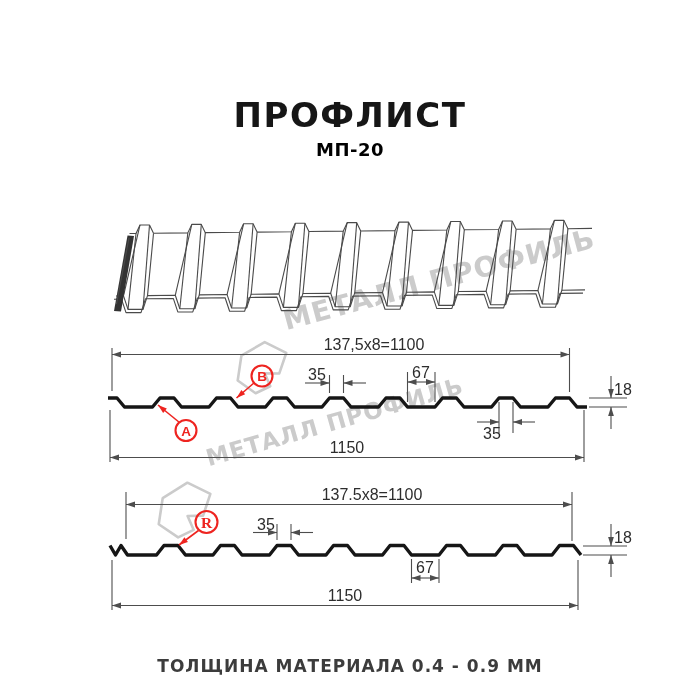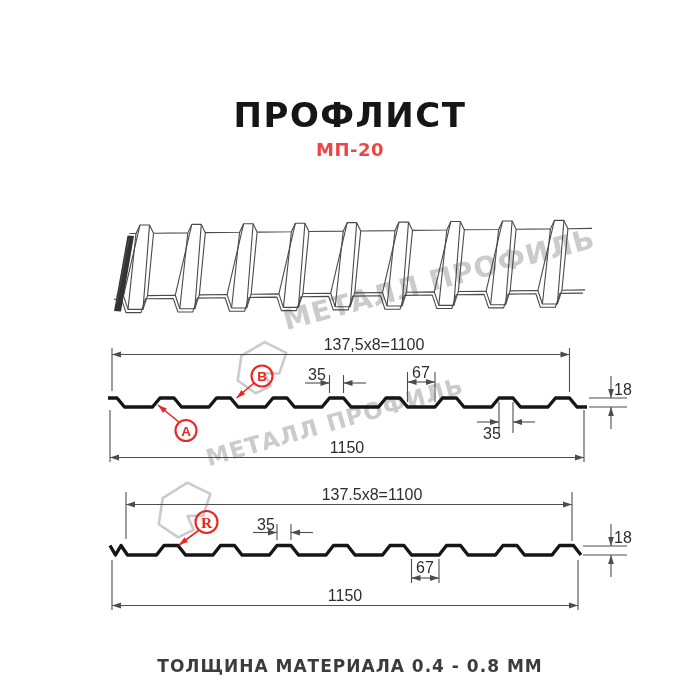--- a/index.html
+++ b/index.html
@@ -3,21 +3,21 @@
 <meta charset="utf-8">
 <style>
   html,body{margin:0;padding:0;background:#fff;}
   .page{position:relative;width:700px;height:700px;background:#fff;overflow:hidden;
         font-family:"Liberation Sans",sans-serif;margin-top:42px;}
   .title{position:absolute;top:53px;left:0;width:700px;text-align:center;
          font-family:"DejaVu Sans",sans-serif;font-size:34px;font-weight:800;
          letter-spacing:1.5px;color:#161616;}
   .subtitle{position:absolute;top:97px;left:0;width:700px;text-align:center;
          font-family:"DejaVu Sans",sans-serif;font-size:18px;font-weight:600;
-         letter-spacing:.5px;color:#ef4444;}
+         letter-spacing:.5px;color:#000000;}
   .footer{position:absolute;top:614px;left:0;width:700px;text-align:center;
          font-family:"DejaVu Sans",sans-serif;font-size:17px;font-weight:600;
          letter-spacing:1px;color:#3c3c3c;}
   svg{position:absolute;top:0;left:0;}
   .prof{fill:none;stroke:#161616;stroke-width:3.4px;stroke-linejoin:round;}
   .dimline{stroke:#4d4d4d;stroke-width:1.1px;fill:none;}
   .dimarr{fill:#4d4d4d;stroke:none;}
   .dimtext{fill:#2d2d2d;font-family:"Liberation Sans",sans-serif;font-size:16px;}
   .sheet{fill:none;stroke:#4a4a4a;stroke-width:1.1px;stroke-linejoin:round;}
   .cutedge{fill:#333;stroke:none;}
@@ -199,14 +199,14 @@
       <text class="dimtext" x="614" y="501" text-anchor="start">18</text>
       <text class="dimtext" x="345" y="559" text-anchor="middle">1150</text>
 
       <g>
         <circle class="red" cx="206.5" cy="480" r="11"></circle>
         <text class="redtext-serif" x="206.5" y="485.5">R</text>
       </g>
     </g>
   </svg>
 
-  <div class="footer">ТОЛЩИНА МАТЕРИАЛА 0.4 - 0.8 ММ</div>
+  <div class="footer">ТОЛЩИНА МАТЕРИАЛА 0.4 - 0.9 ММ</div>
 </div>
 
 </body></html>

